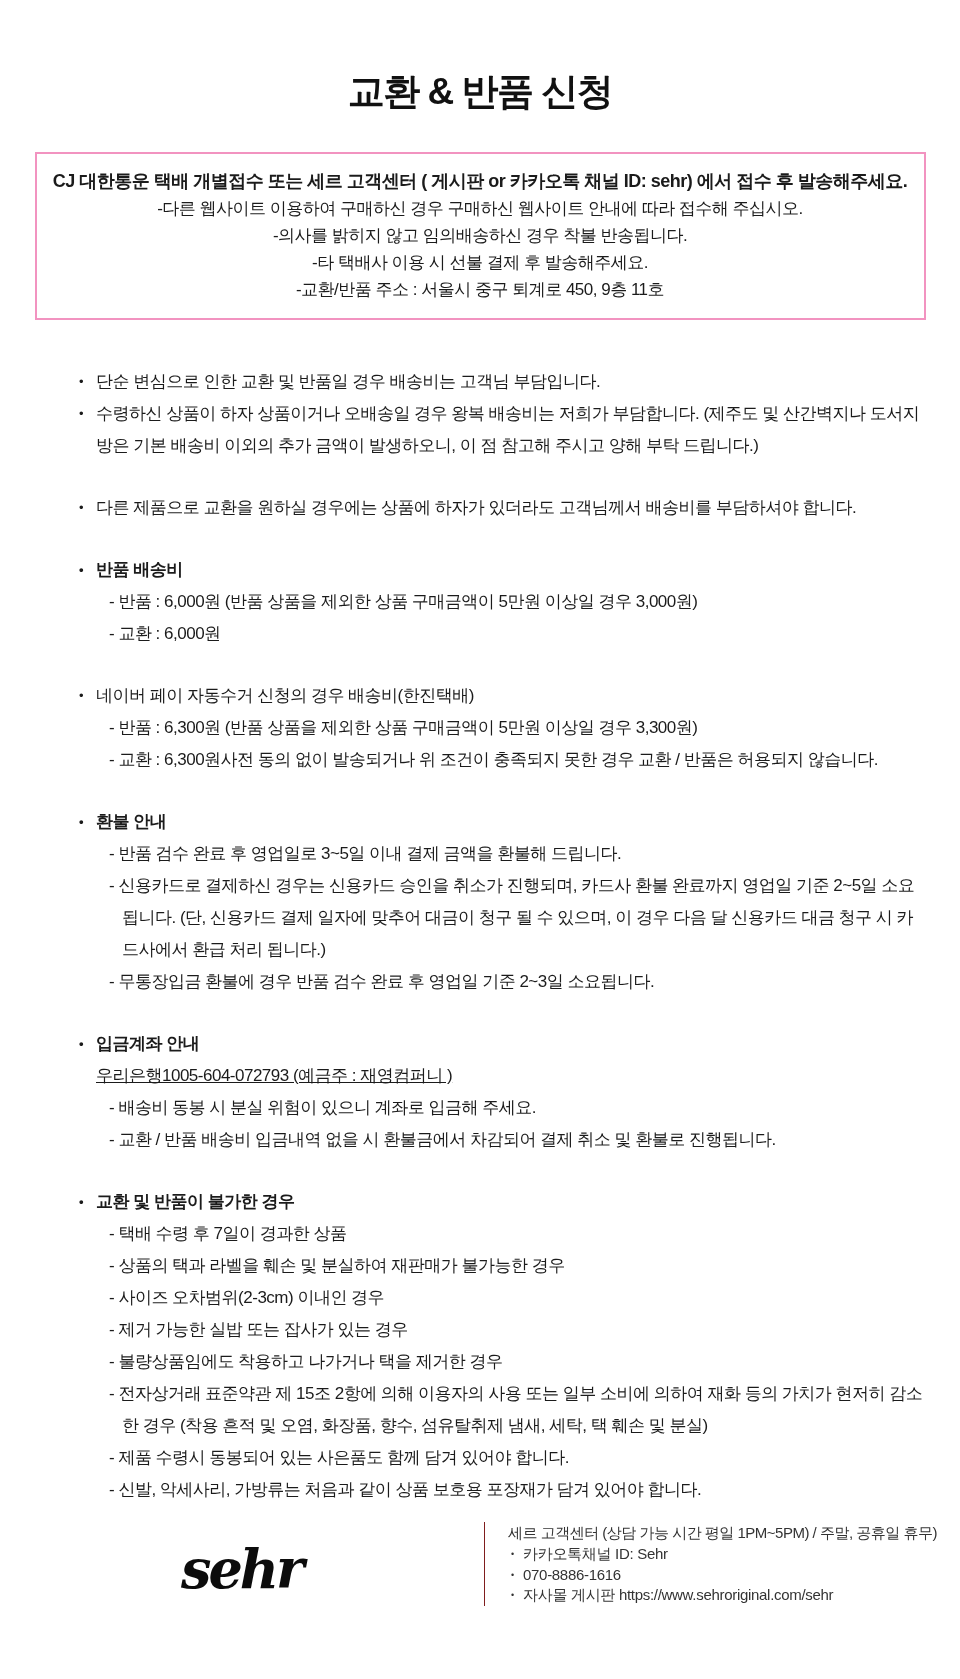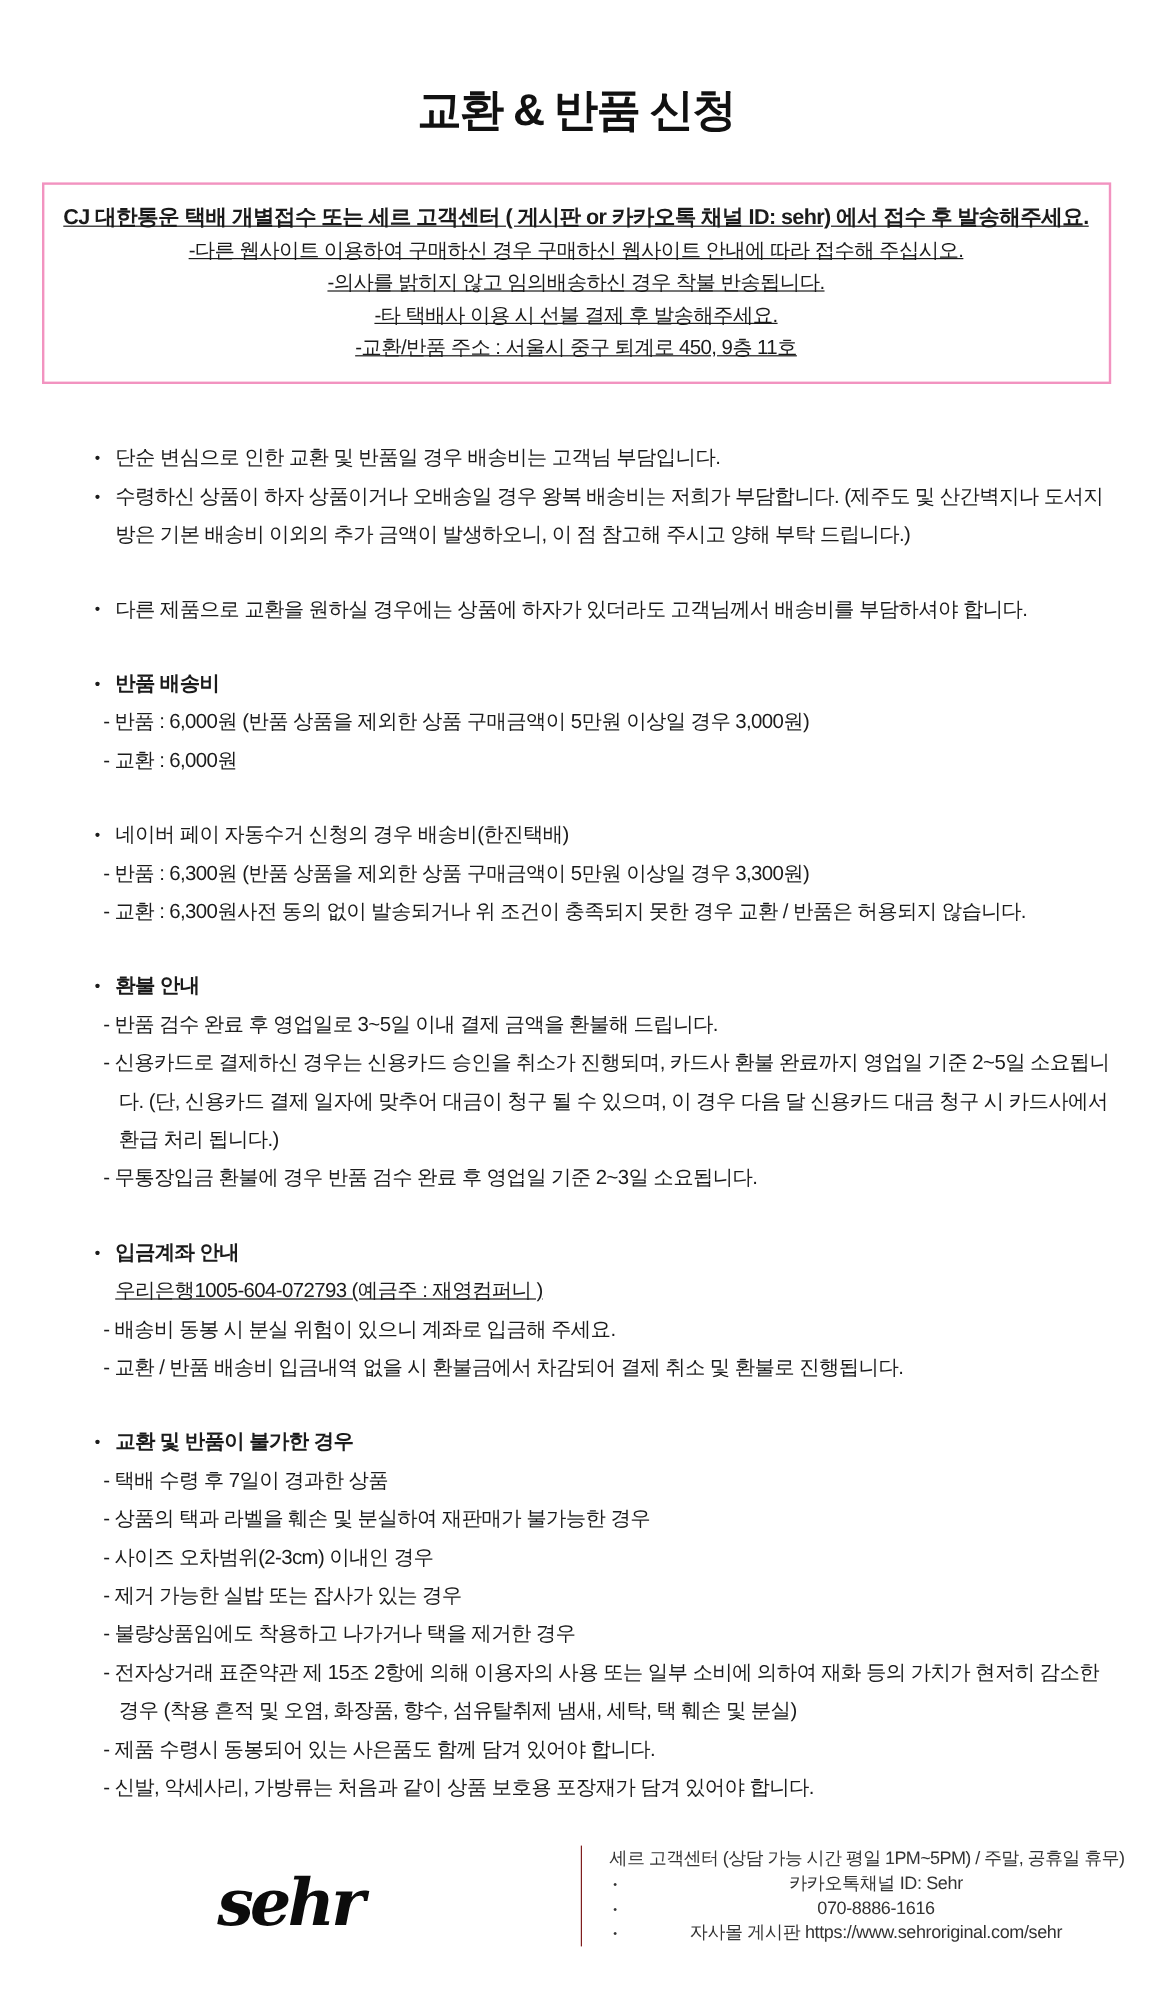--- a/index.html
+++ b/index.html
@@ -9,21 +9,21 @@
     color:#1b1b1b;
   }
   .page-title{
     padding-top:68px;margin:0;
     font-size:37px;font-weight:700;text-align:center;letter-spacing:-1.5px;
     line-height:48px;color:#111;
   }
   .notice-box{
     width:891px;margin:36px auto 0;box-sizing:border-box;
     border:2px solid #f293c0;
-    padding:13px 14px 15px;text-align:center;background:#fff;text-decoration:underline;
+    padding:13px 14px 15px;text-align:center;background:#fff;
   }
   .notice-headline{
     margin:0;font-size:18px;font-weight:700;line-height:28px;letter-spacing:-0.5px;
   }
   .notice-line{
     margin:0;font-size:17px;font-weight:400;line-height:27px;letter-spacing:-0.5px;
   }
   .content{
     padding:46px 32px 0 78px;
     font-size:17px;line-height:32px;letter-spacing:-0.5px;
@@ -34,24 +34,24 @@
     position:relative;padding-left:18px;margin:0;
   }
   .bullet-item::before,.sec-title::before{
     content:"\2022";position:absolute;left:1px;top:0;
     font-size:13px;line-height:32px;color:#1b1b1b;
   }
   .sec-title{font-weight:400;}
   .sec-title.bold{font-weight:700;}
   .account-line{margin:0 0 0 18px;text-decoration:underline;}
   .sub-item{
-    margin:0 0 0 8px;padding-left:13px;text-indent:-13px;
+    margin:0 0 0 31px;padding-left:13px;text-indent:-13px;
   }
   .footer{
-    position:relative;height:120px;margin-top:28px;text-align:center;
+    position:relative;height:120px;margin-top:12px;
   }
   .footer-logo{
     position:absolute;left:181px;top:24px;
     font-family:"DejaVu Serif","Liberation Serif",serif;
     font-style:italic;font-weight:700;font-size:54px;line-height:54px;
     letter-spacing:-3px;color:#0c0c0c;
   }
   .footer-info{
     position:absolute;left:484px;top:4px;min-height:80px;
     border-left:1px solid #7f1d1d;padding-left:23px;box-sizing:border-box;

